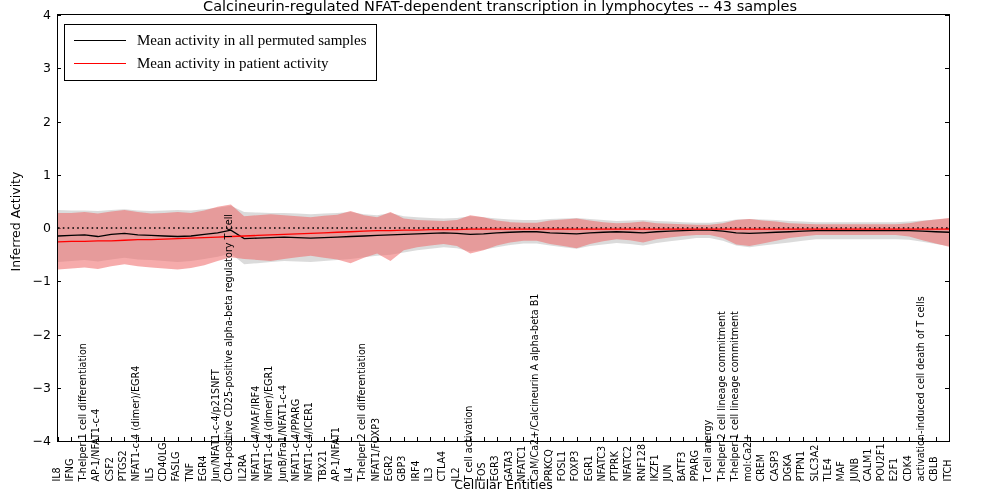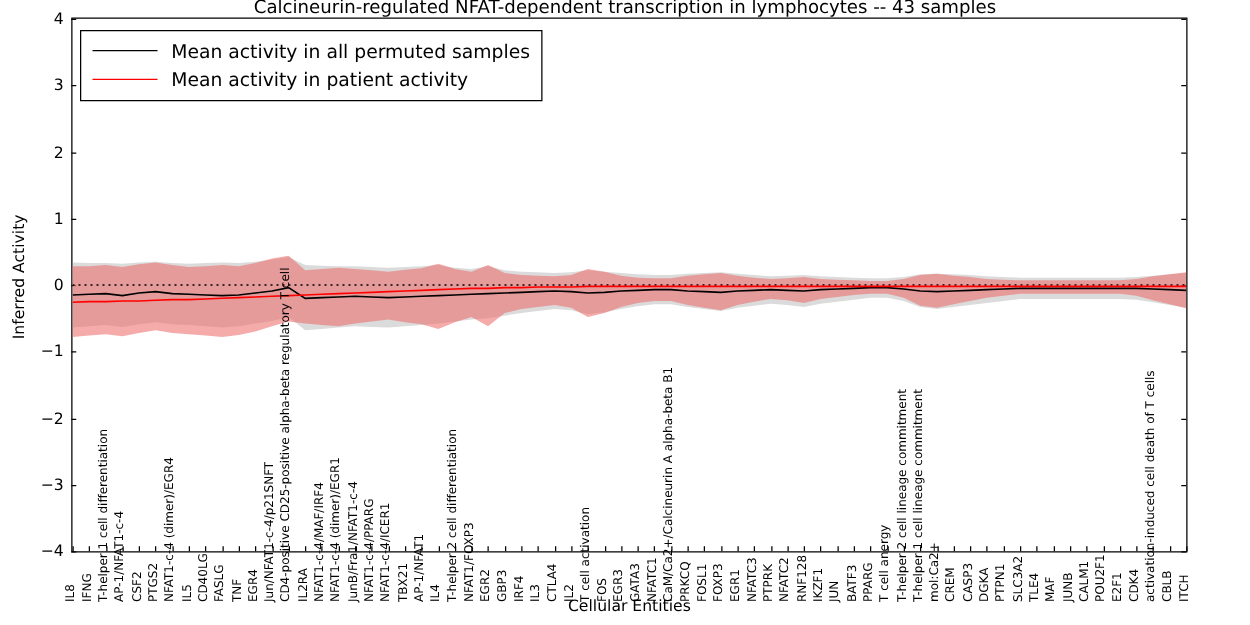--- a/index.html
+++ b/index.html
@@ -51,21 +51,21 @@
     transform:rotate(-90deg);
     line-height:9.6px;
   }
 
   
   .legend{
     position:absolute;left:64px;top:24px;
     border:1px solid #000;background:#fff;
     padding:4px 9px 5px 9px;box-sizing:border-box;
   }
-  .legend-row{display:flex;align-items:center;height:23px;}
+  .legend-row{display:flex;align-items:center;height:23px;font-family:Liberation Serif, serif;}
   .legend-swatch{display:inline-block;width:52px;height:0;
     border-top-width:1.6px;border-top-style:solid;margin-right:11px;}
   .legend-text{font-size:15px;color:#000;white-space:nowrap;}
 
   
   .plot-svg{position:absolute;left:58px;top:15px;}
 </style>
 </head>
 <body>
 

